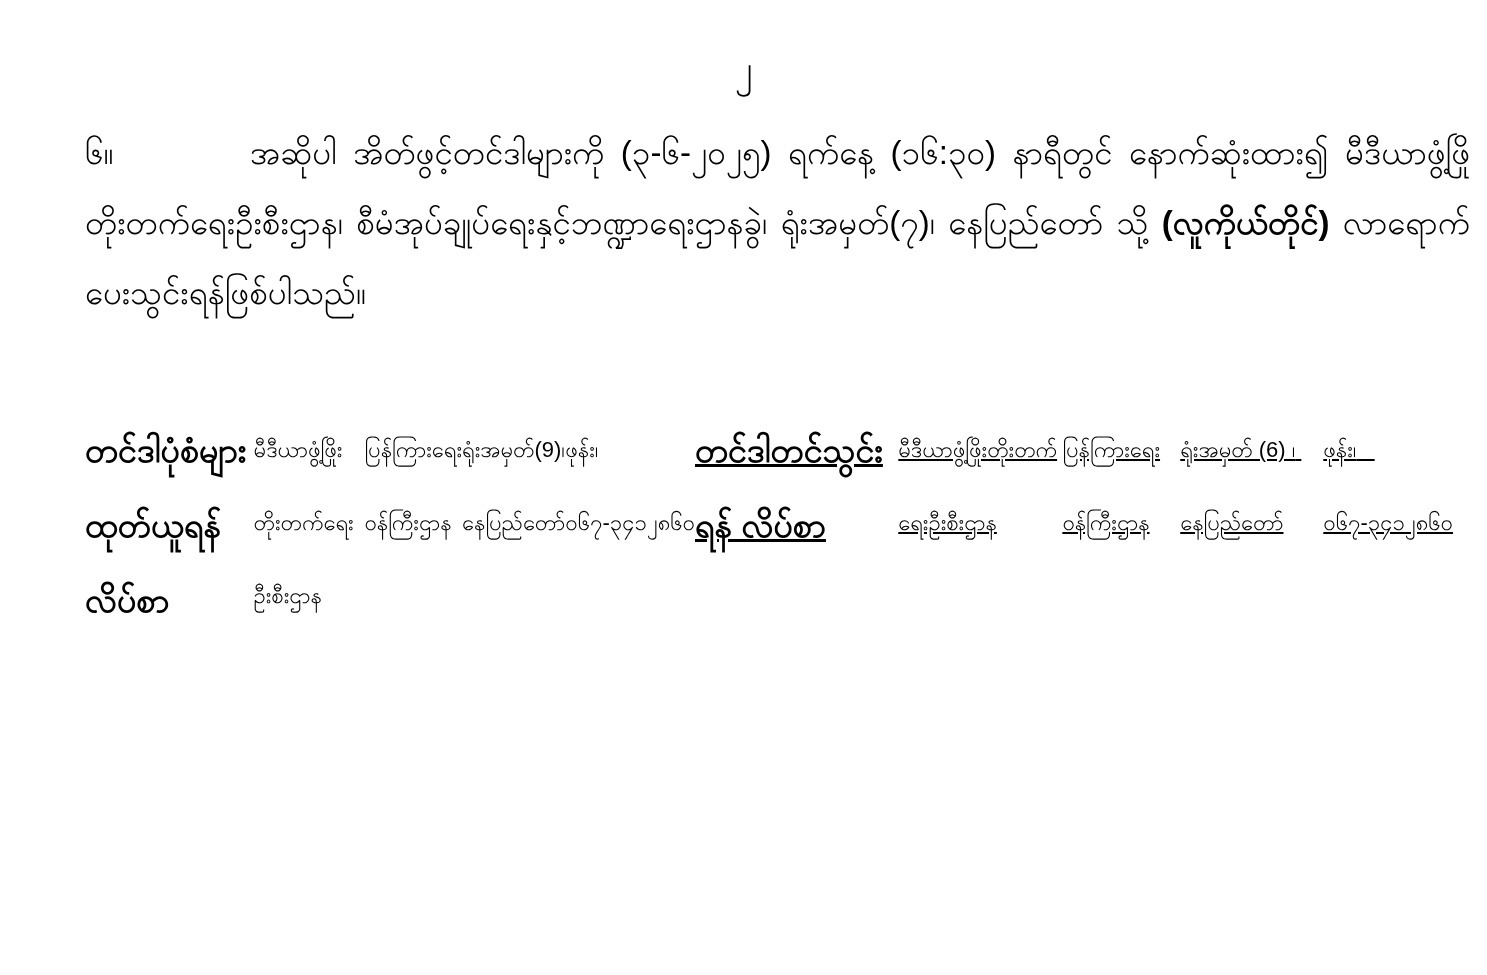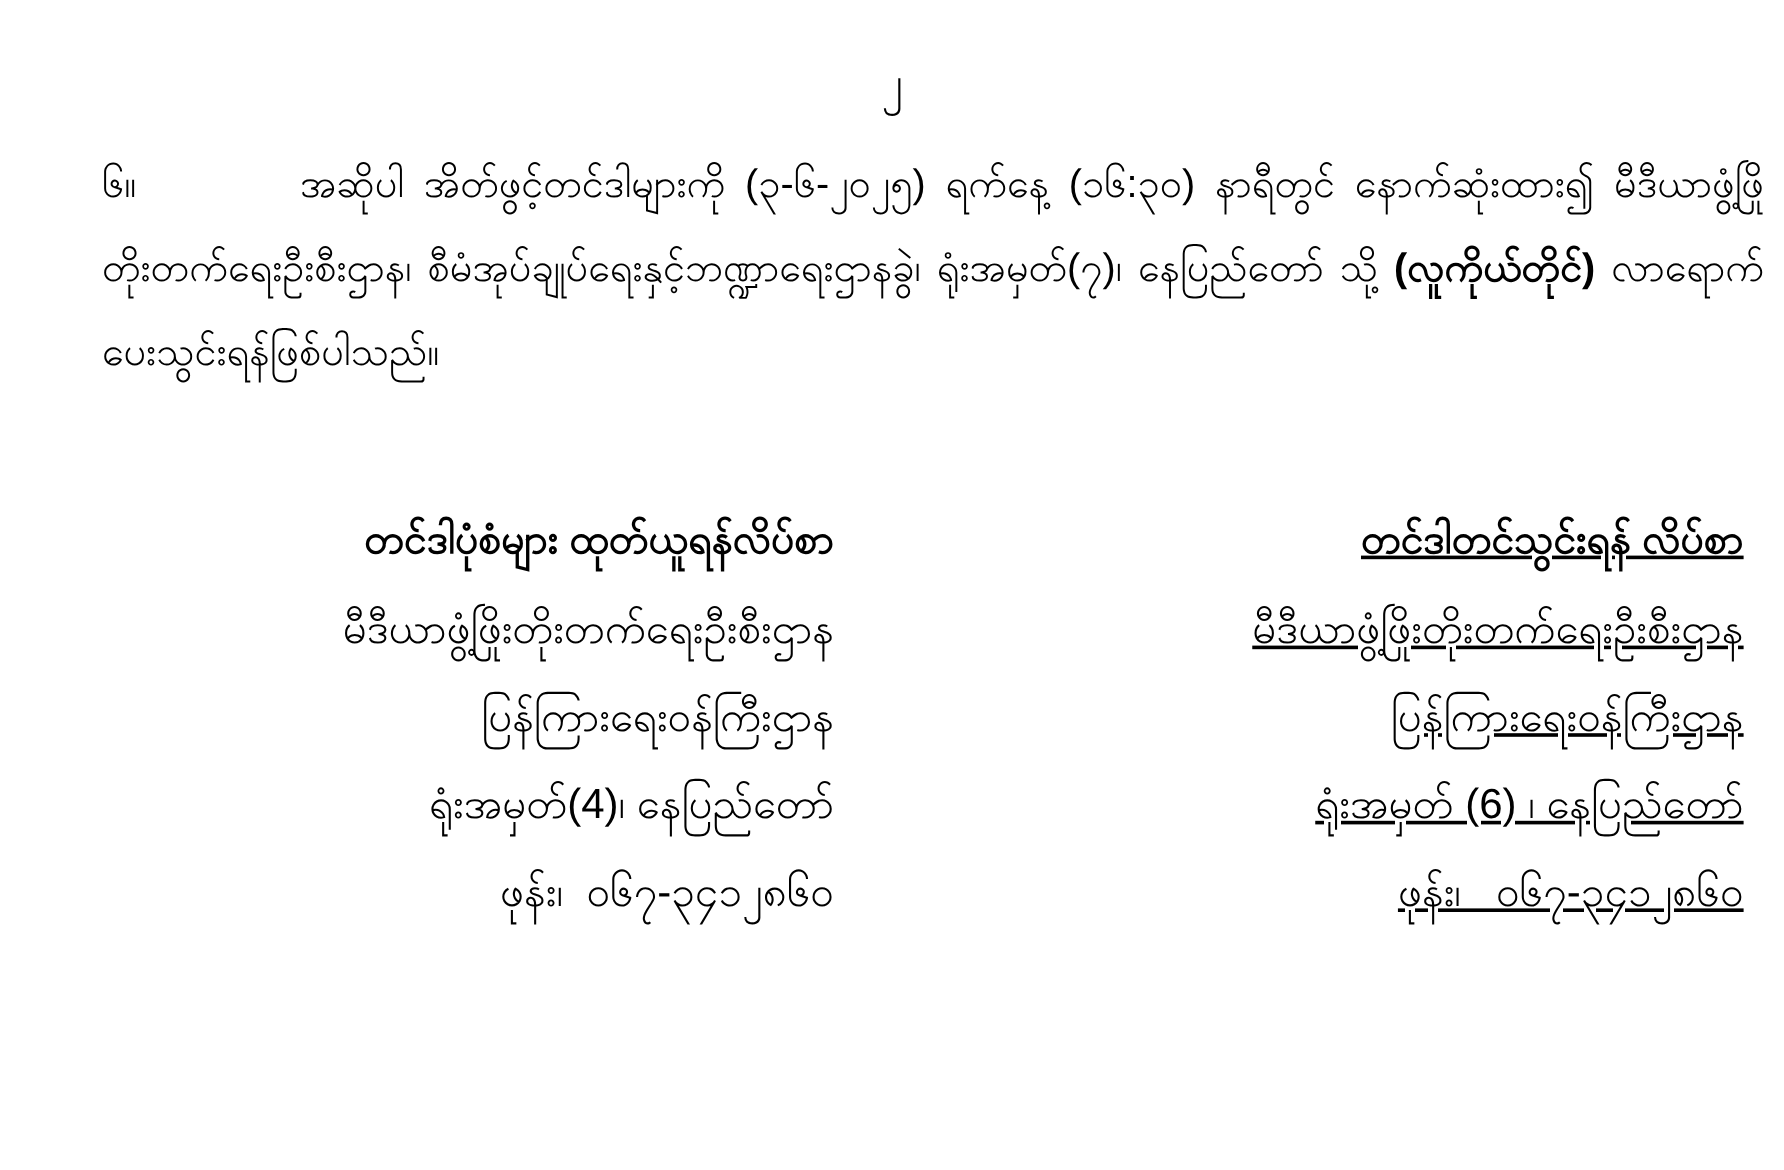--- a/index.html
+++ b/index.html
@@ -40,59 +40,58 @@
   .bold {
     font-weight: bold;
   }
   .columns {
     display: flex;
     flex-direction: row;
     margin: 85px 34px 0 85px;
   }
   .col {
     display: flex;
-    flex-direction: column;
-    align-items: flex-end;
+    flex-direction: row;
   }
   .col.left {
     width: 610px;
     flex: 0 0 610px;
   }
   .col.right {
     flex: 1 1 auto;
     text-decoration: underline;
   }
   .col-heading {
     font-weight: bold;
     font-size: 34px;
     line-height: 75px;
     white-space: pre-wrap;
   }
   .addr-line {
-    font-size: 35px;
+    font-size: 22px;
     line-height: 73px;
     white-space: pre-wrap;
   }
 </style>
 </head>
 <body>
 
 <div class="page">
 
   <div class="page-number">၂</div>
 
   <p class="para"><span class="item-num">၆။</span><span>အဆိုပါ အိတ်ဖွင့်တင်ဒါများကို (၃-၆-၂၀၂၅) ရက်နေ့ (၁၆:၃၀) နာရီတွင် နောက်ဆုံးထား၍ မီဒီယာဖွံ့ဖြိုတိုးတက်ရေးဦးစီးဌာန၊ စီမံအုပ်ချုပ်ရေးနှင့်ဘဏ္ဍာရေးဌာနခွဲ၊ ရုံးအမှတ်(၇)၊ နေပြည်တော် သို့ </span><span class="bold">(လူကိုယ်တိုင်)</span><span> လာရောက် ပေးသွင်းရန်ဖြစ်ပါသည်။</span></p>
 
   <div class="columns">
 
     <div class="col left">
       <div class="col-heading">တင်ဒါပုံစံများ ထုတ်ယူရန်လိပ်စာ</div>
       <div class="addr-line">မီဒီယာဖွံ့ဖြိုးတိုးတက်ရေးဦးစီးဌာန</div>
       <div class="addr-line">ပြန်ကြားရေးဝန်ကြီးဌာန</div>
-      <div class="addr-line">ရုံးအမှတ်(4)၊ နေပြည်တော်</div>
+      <div class="addr-line">ရုံးအမှတ်(9)၊ နေပြည်တော်</div>
       <div class="addr-line">ဖုန်း၊  ၀၆၇-၃၄၁၂၈၆၀</div>
     </div>
 
     <div class="col right">
       <div class="col-heading">တင်ဒါတင်သွင်းရန် လိပ်စာ</div>
       <div class="addr-line">မီဒီယာဖွံ့ဖြိုးတိုးတက်ရေးဦးစီးဌာန</div>
       <div class="addr-line">ပြန်ကြားရေးဝန်ကြီးဌာန</div>
       <div class="addr-line">ရုံးအမှတ် (6) ၊ နေပြည်တော်</div>
       <div class="addr-line">ဖုန်း၊   ၀၆၇-၃၄၁၂၈၆၀</div>
     </div>

